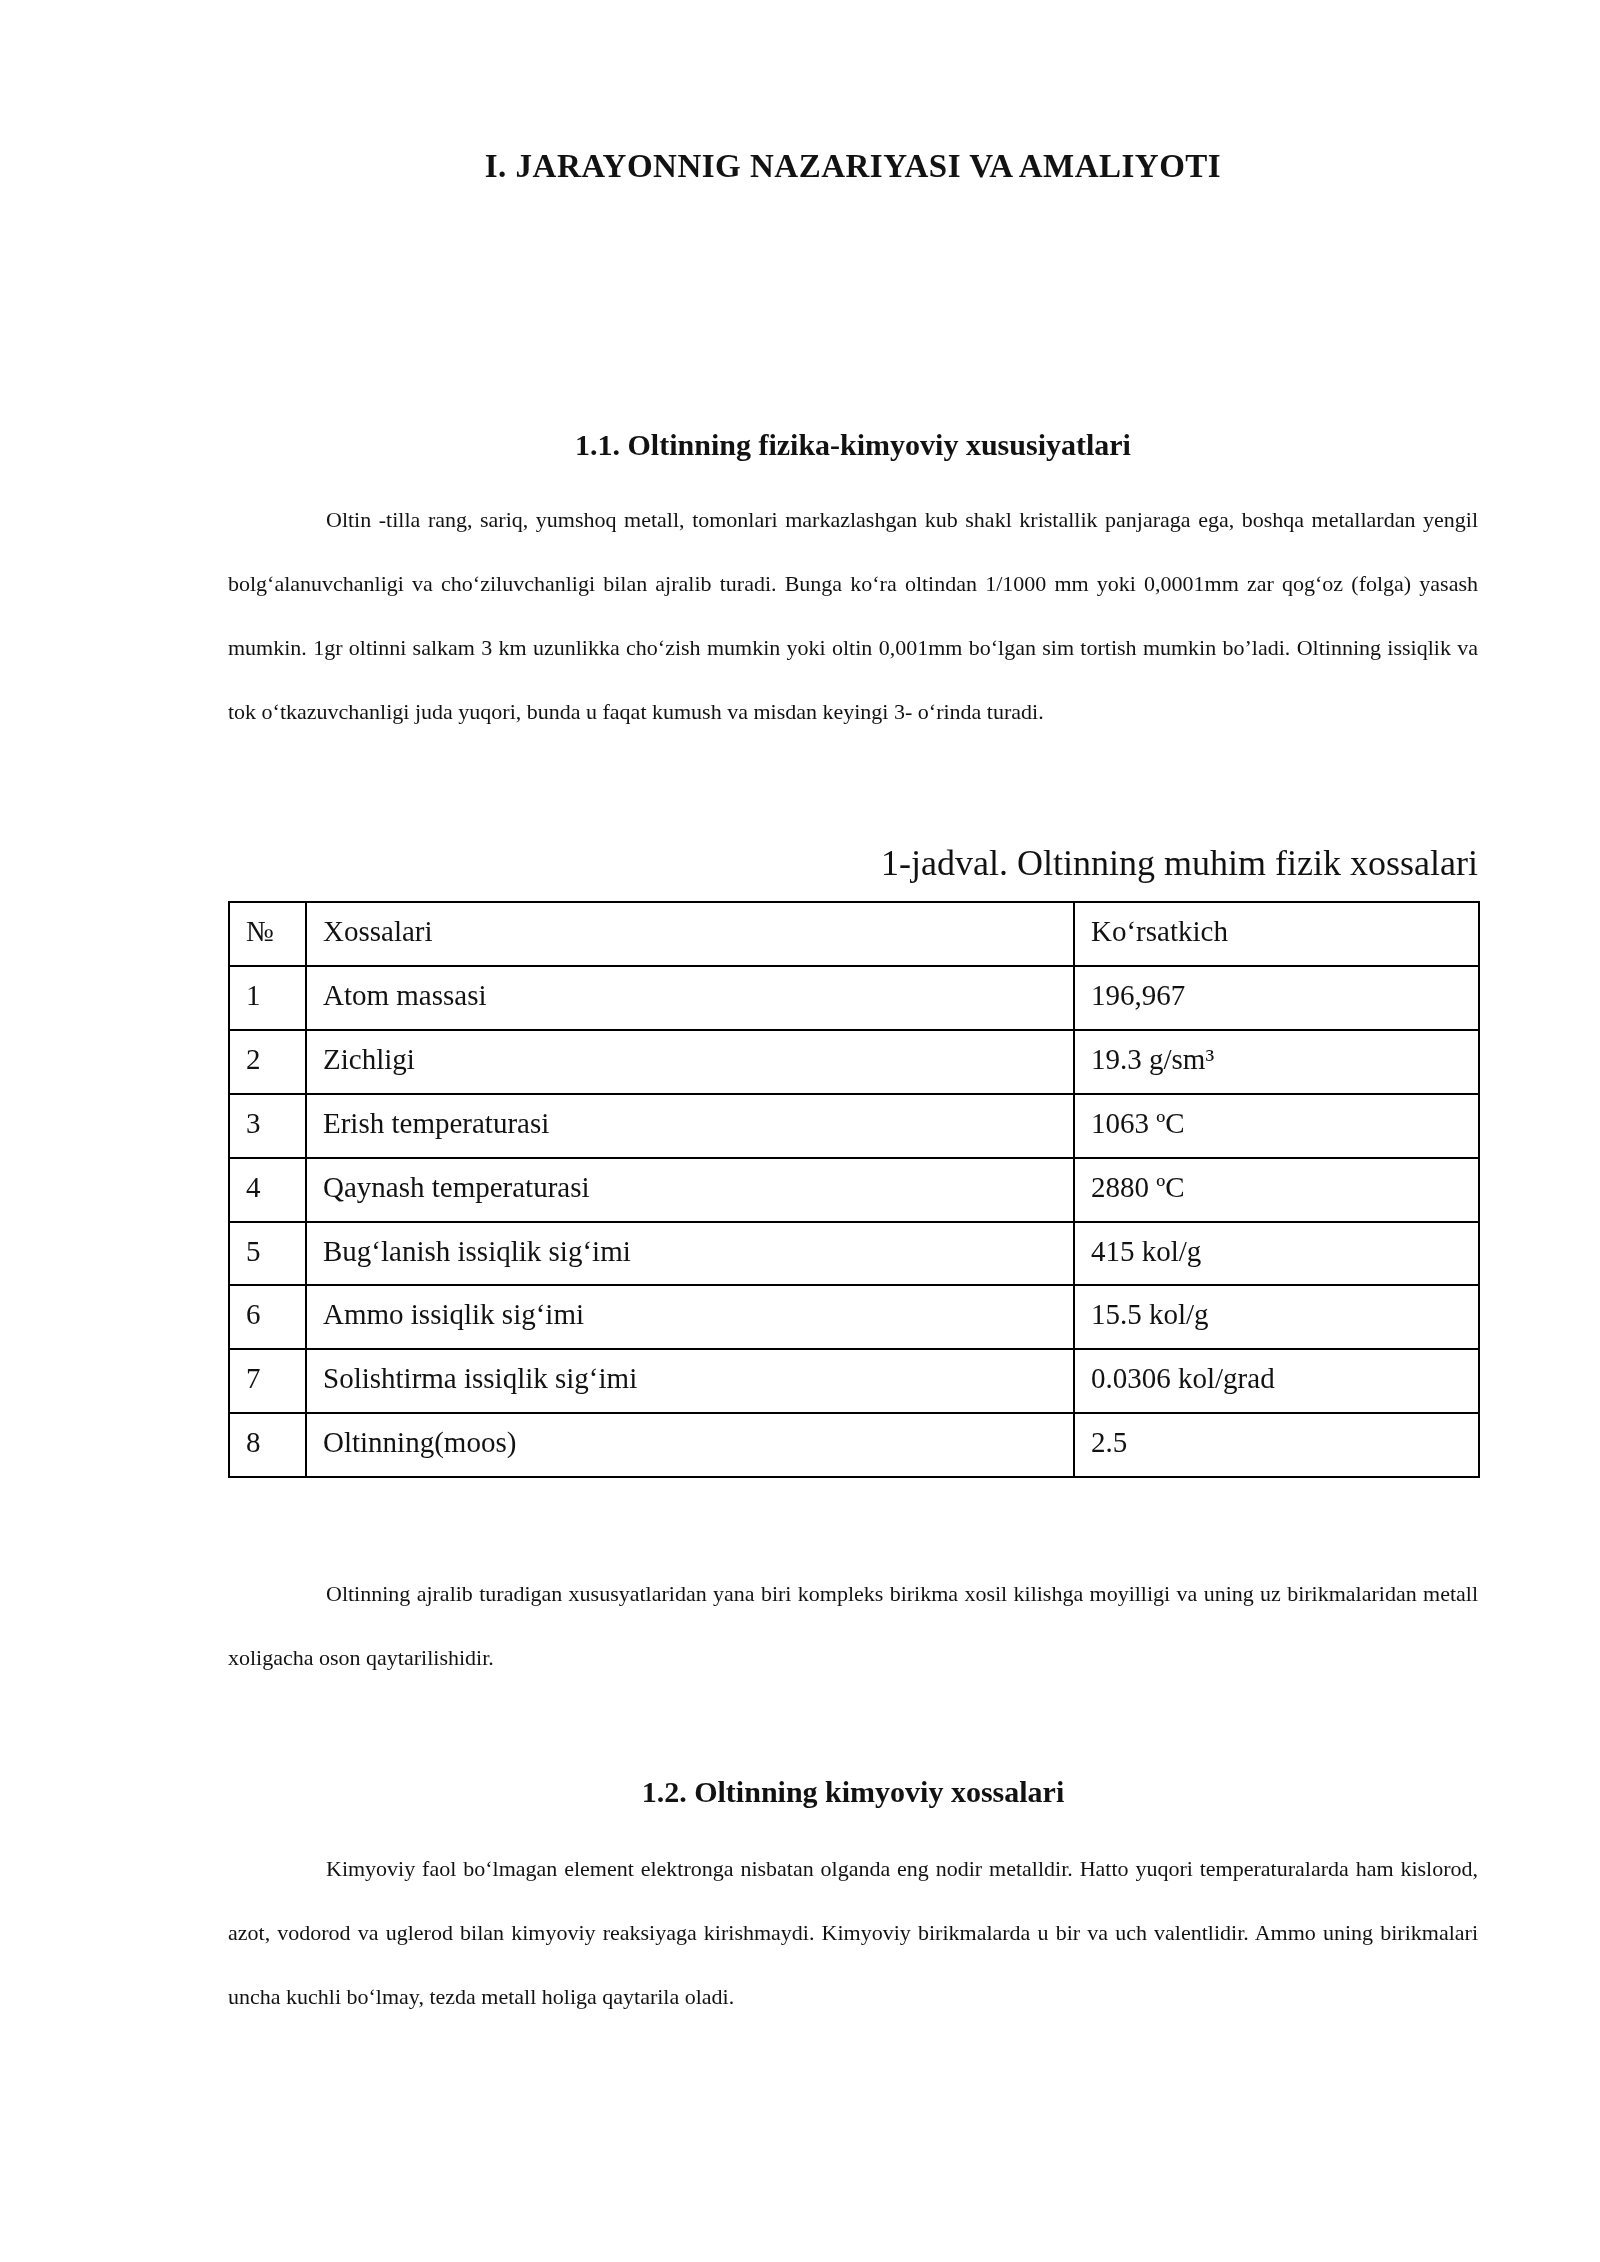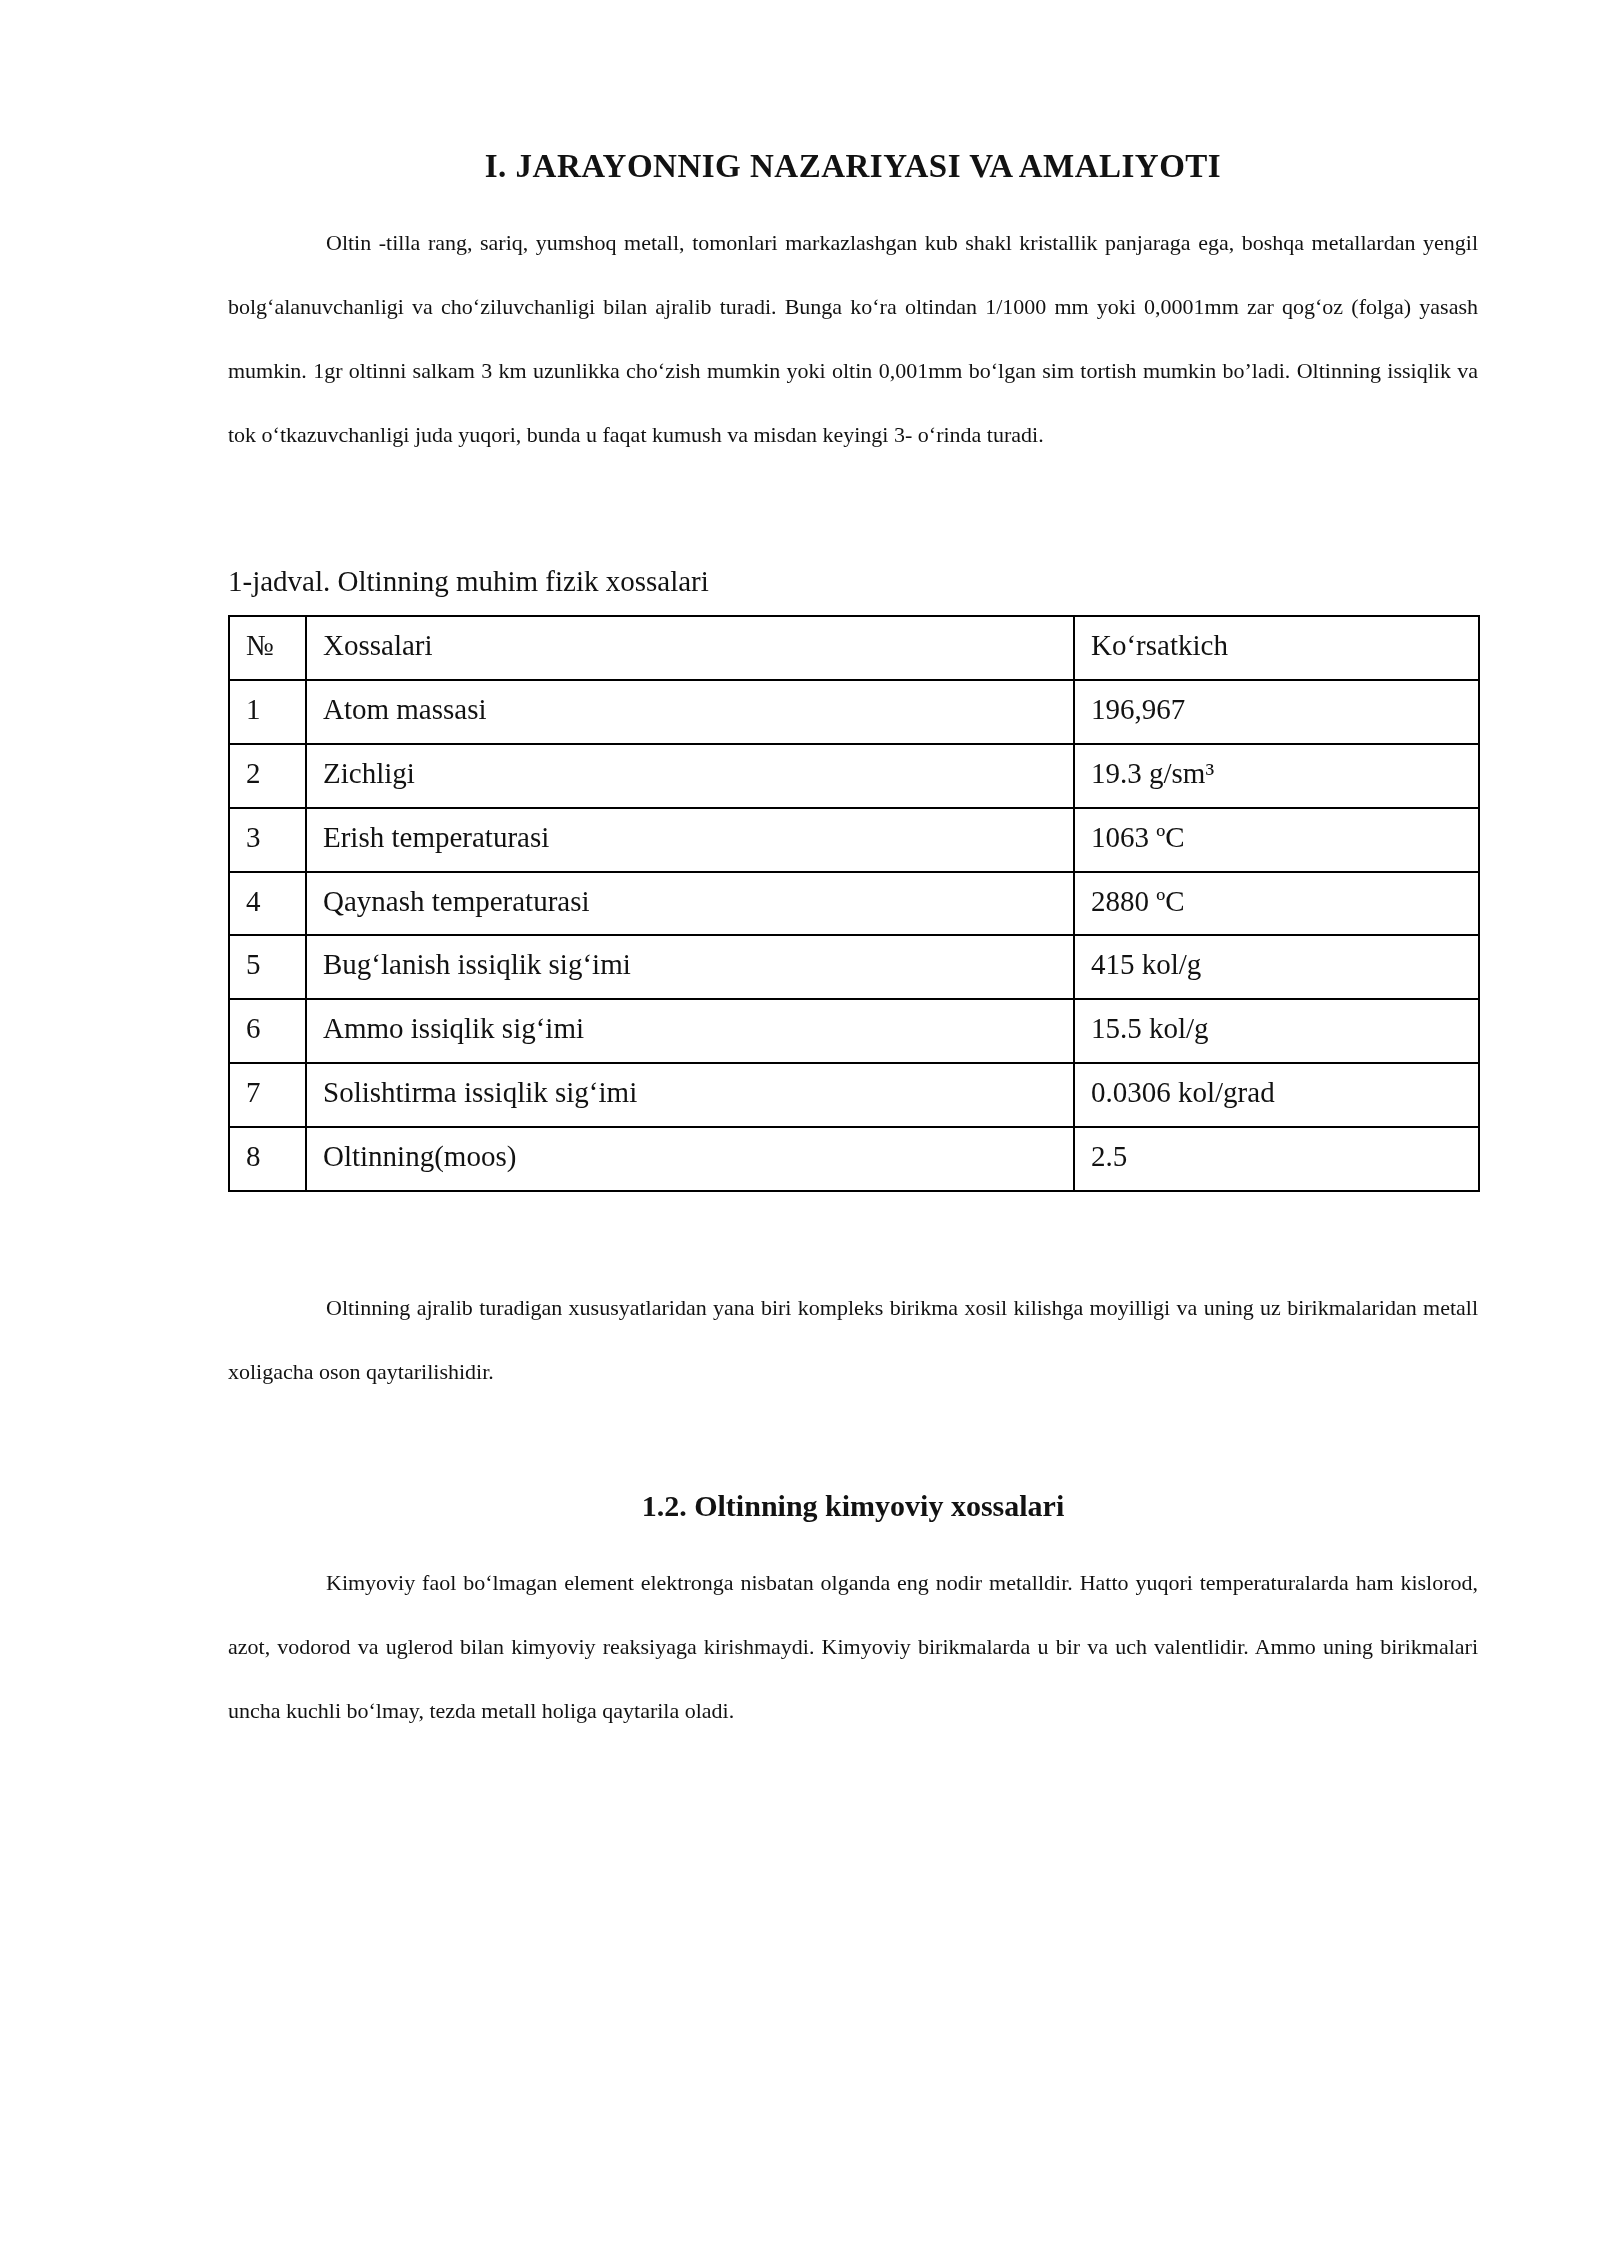--- a/index.html
+++ b/index.html
@@ -41,22 +41,22 @@
     font-size: 22px;
     line-height: 64px;
     text-align: justify;
     text-indent: 98px;
   }
   .par-1 { margin-top: 24px; }
   .par-after-table { margin-top: 84px; }
   .par-2 { margin-top: 26px; }
   .table-caption {
     margin: 96px 0 0 0;
-    text-align: left;
-    font-size: 29px;
+    text-align: right;
+    font-size: 36px;
     line-height: 1.3;
     font-weight: normal;
   }
   table.props {
     margin-top: 14px;
     width: 100%;
     border-collapse: collapse;
     table-layout: fixed;
   }
   table.props td {
@@ -72,20 +72,21 @@
   .col-name  { width: 768px; }
   .col-value { width: 405px; }
 </style>
 </head>
 <body>
 
 <div class="page">
 
   <h1 class="doc-title">I. JARAYONNIG NAZARIYASI VA AMALIYOTI</h1>
 
+  <h2 class="section-heading heading-11">1.1. Oltinning fizika-kimyoviy xususiyatlari</h2>
 
   <p class="body-par par-1">Oltin -tilla rang, sariq, yumshoq metall, tomonlari markazlashgan kub shakl kristallik panjaraga ega, boshqa metallardan yengil bolgʻalanuvchanligi va choʻziluvchanligi bilan ajralib turadi. Bunga koʻra oltindan 1/1000 mm yoki 0,0001mm zar qogʻoz (folga) yasash mumkin. 1gr oltinni salkam 3 km uzunlikka choʻzish mumkin yoki oltin 0,001mm boʻlgan sim tortish mumkin bo’ladi. Oltinning issiqlik va tok oʻtkazuvchanligi juda yuqori, bunda u faqat kumush va misdan keyingi 3- oʻrinda turadi.</p>
 
   <p class="table-caption">1-jadval. Oltinning muhim fizik xossalari</p>
 
   <table class="props">
     <colgroup>
       <col class="col-no">
         <col class="col-name">
         <col class="col-value">

